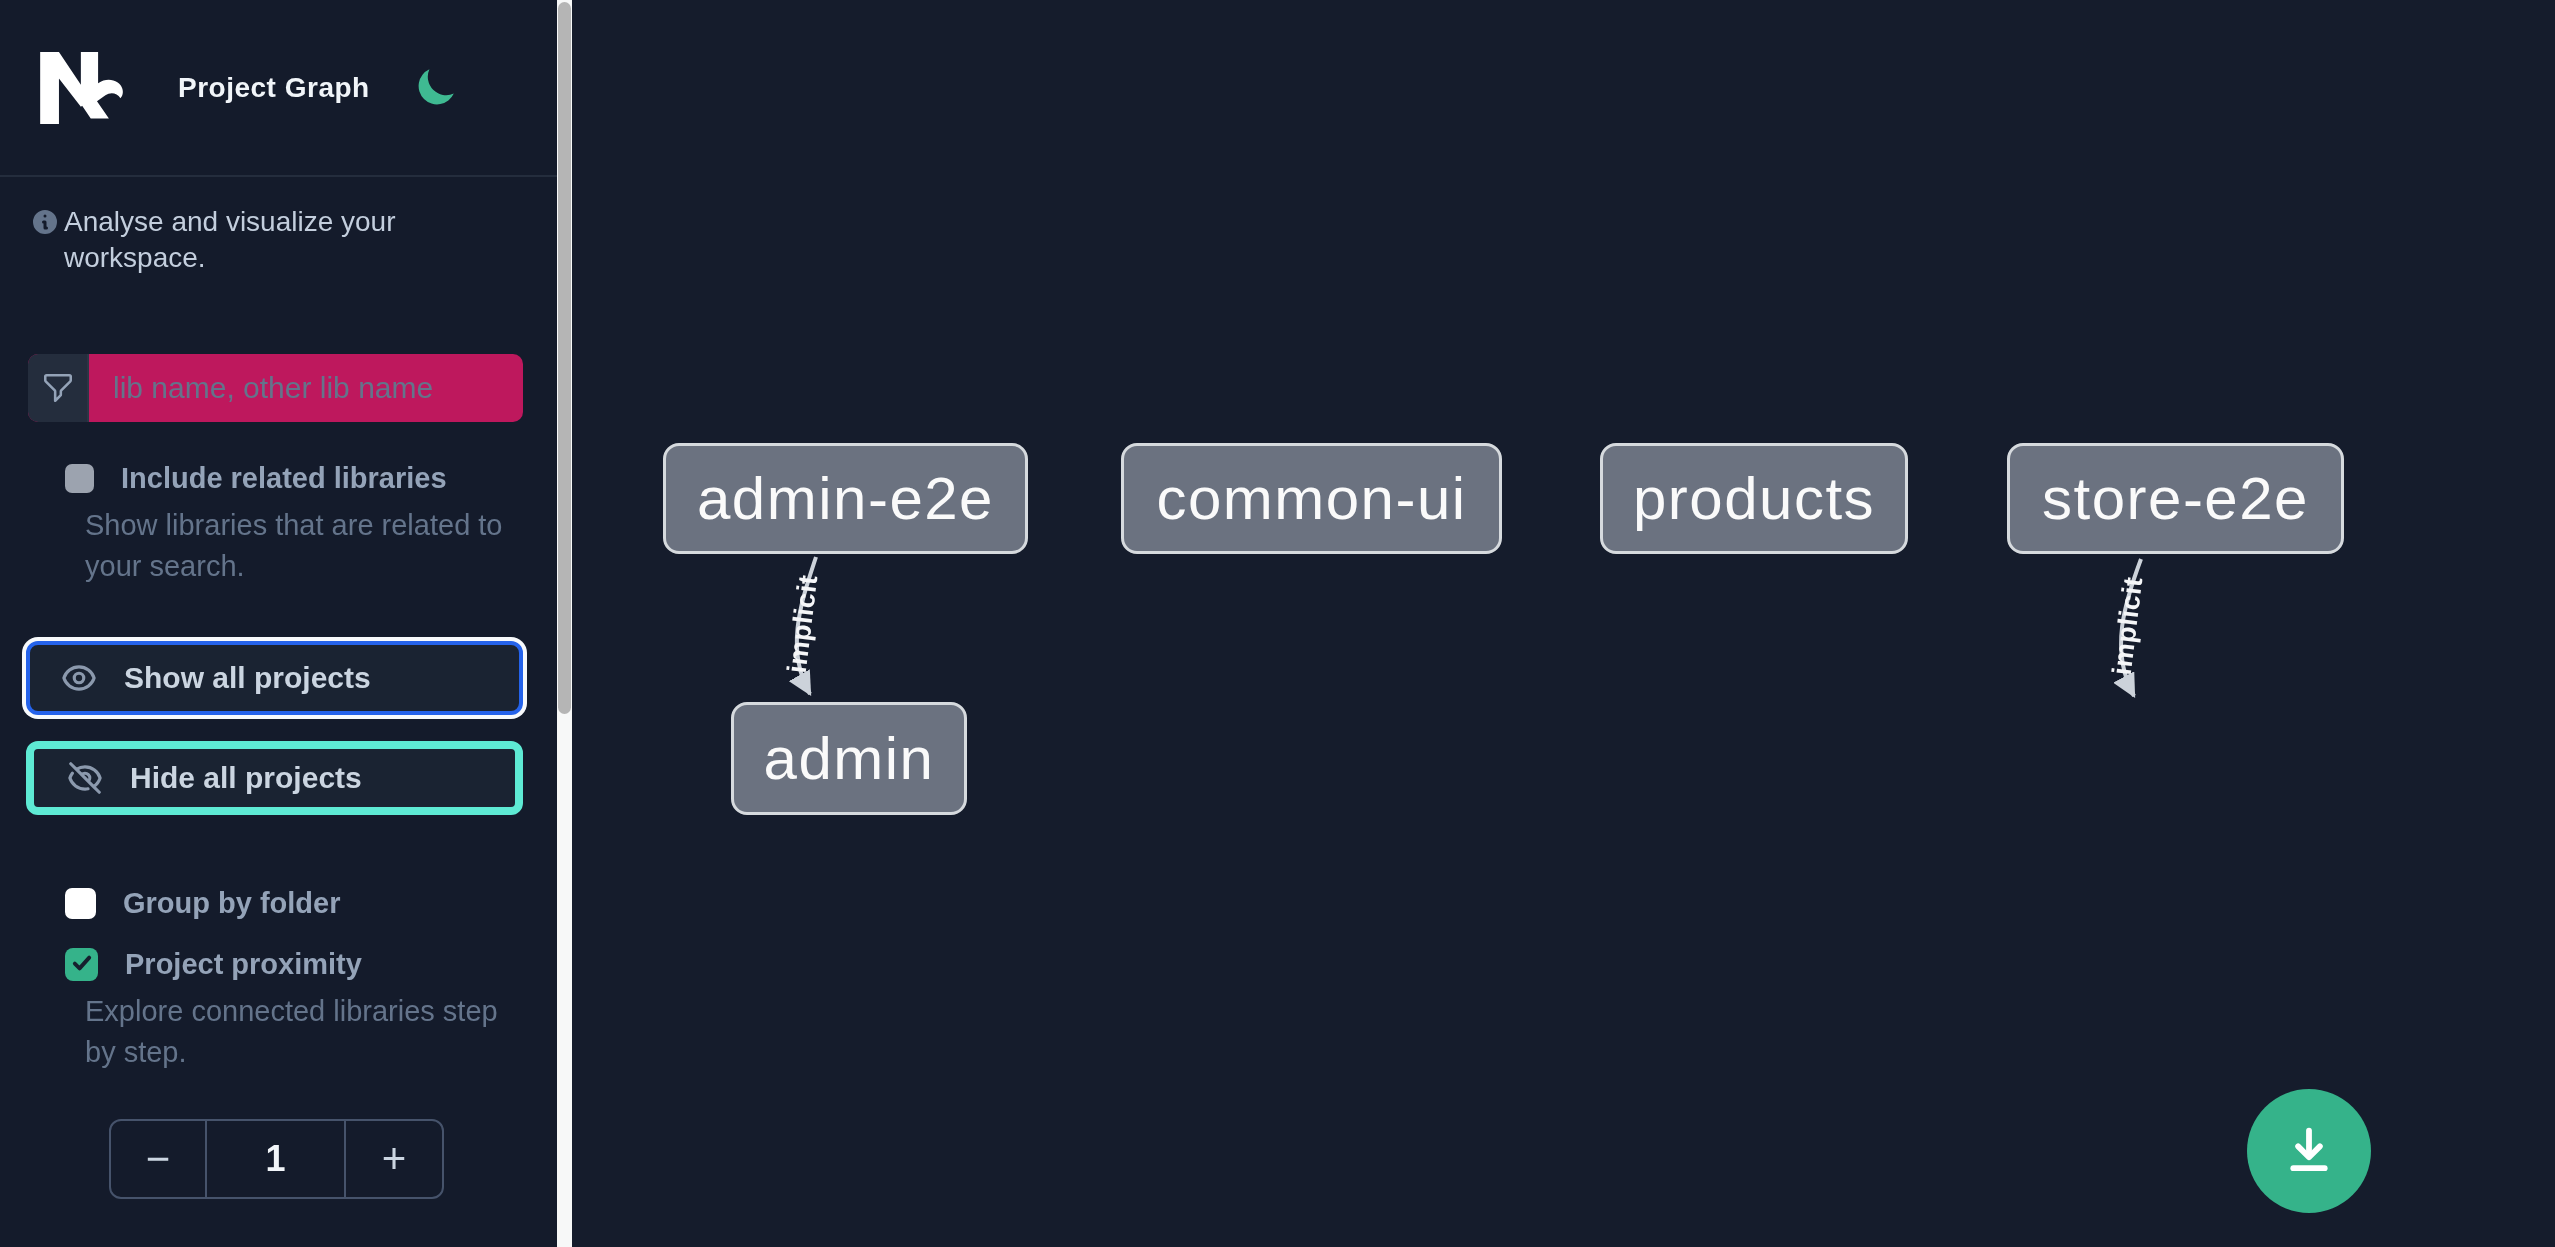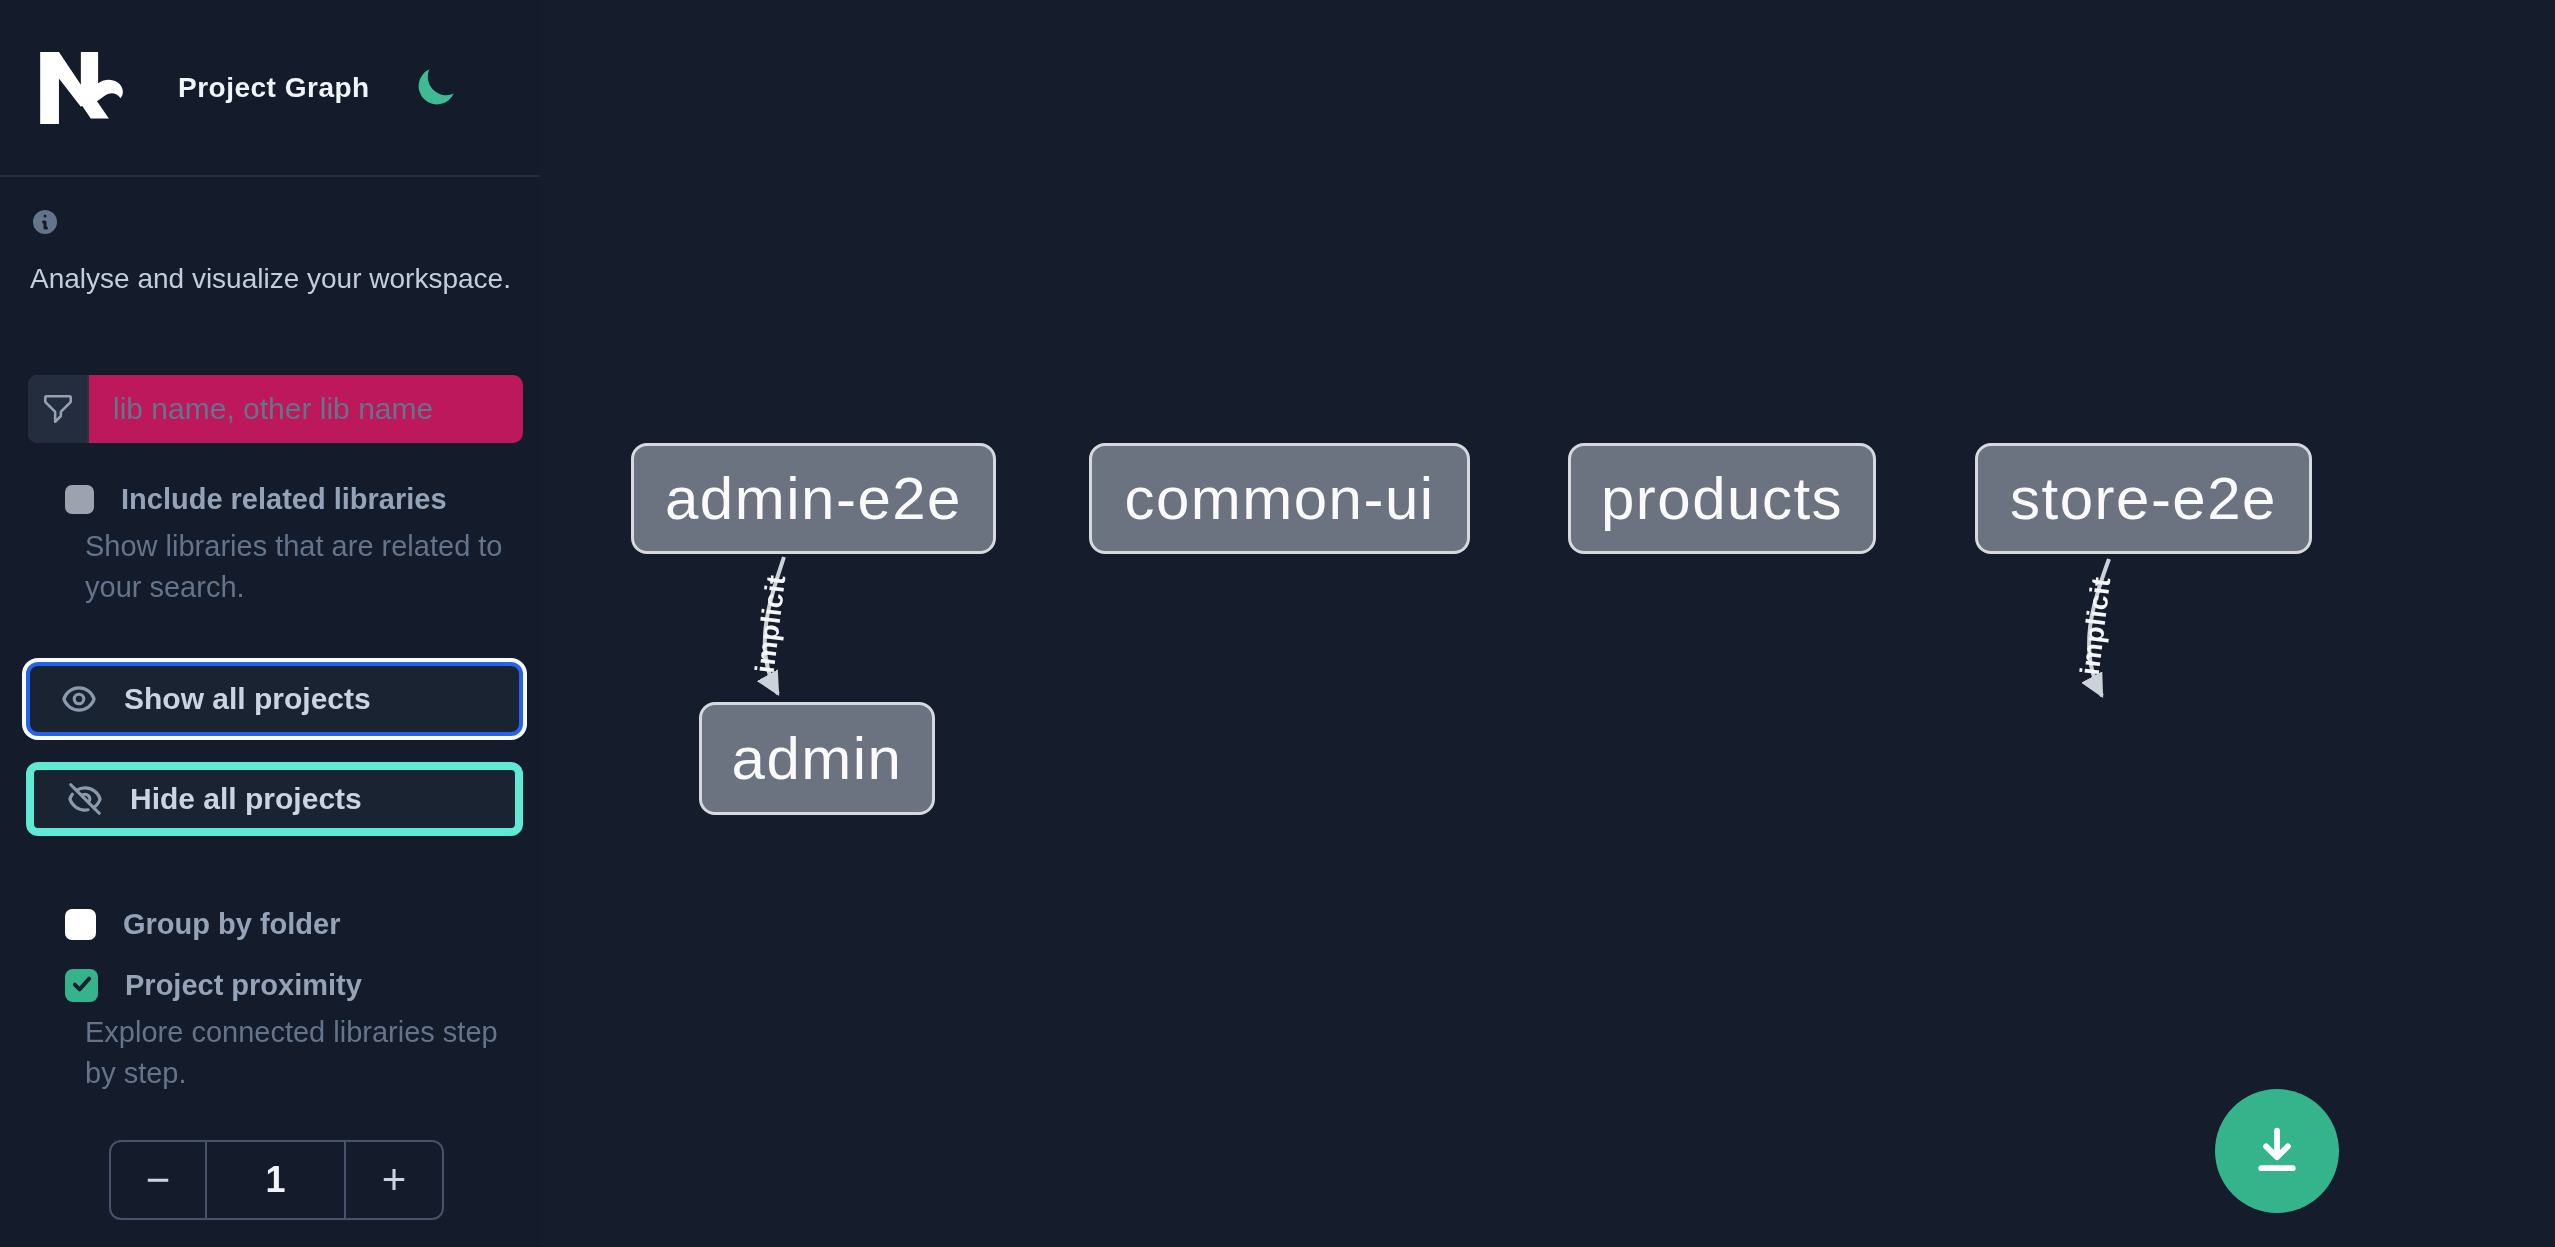--- a/index.html
+++ b/index.html
@@ -7,21 +7,21 @@
   body { font-family:"Liberation Sans", sans-serif; }
   .app { position:relative; width:2555px; height:1247px; overflow:hidden; background:#151c2c; }
 
   
   .sidebar { position:absolute; left:0; top:0; width:557px; height:1247px; background:#141b2b; overflow:hidden; }
   .sidebar-header { height:177px; border-bottom:2px solid #242d3d; display:flex; align-items:center; padding-left:40px; }
   .logo svg { display:block; }
   .app-title { color:#f1f5f9; font-size:28px; font-weight:600; letter-spacing:.5px; margin-left:50px; }
   .theme-toggle { background:none; border:none; margin-left:44px; cursor:pointer; display:flex; align-items:center; }
 
-  .intro { display:flex; align-items:flex-start; gap:24px; margin:27px 24px 0 30px;flex-direction:column; }
+  .intro { display:flex; align-items:flex-start; gap:4px; margin:27px 24px 0 30px; }
   .intro p { color:#c3cedd; font-size:28px; line-height:36px; }
   .info-icon svg { display:block; margin-top:3px; }
 
   .search { display:flex; align-items:stretch; margin:78px 34px 0 28px; height:68px; border-radius:10px; background:#be185d; overflow:hidden; }
   .search-icon-cell { width:68px; background:#242d3d; border-right:2px solid #2c3545; display:flex; align-items:center; justify-content:center; }
   .search input { flex:1; background:transparent; border:none; outline:none; color:#cbd5e1; font-size:30px; padding:0 24px; font-family:"Liberation Sans", sans-serif; }
   .search input::placeholder { color:#64748b; }
 
   .option { padding-left:29px; }
   .option-head { display:flex; align-items:center; gap:27px;padding-left:36px; }
@@ -47,21 +47,21 @@
   .step-btn { border:none; color:#cbd5e1; font-size:42px; font-weight:400; cursor:pointer; font-family:"Liberation Sans", sans-serif; background:transparent; }
   .step-dec { width:96px; border-right:2px solid #46536b; }
   .step-inc { flex:1; border-left:2px solid #46536b; }
   .step-val { width:137px; color:#f1f5f9; font-size:36px; font-weight:600; }
 
   
   .scrollbar { position:absolute; left:557px; top:0; width:15px; height:1247px; background:#f7f8f8; }
   .scrollbar .thumb { position:absolute; left:1px; top:2px; width:13px; height:712px; background:#b5b5b5; border-radius:7px; }
 
   
-  .canvas { position:absolute; left:540px; top:0; width:1834px; height:1247px; background:#151c2c; }
+  .canvas { position:absolute; left:572px; top:0; width:1834px; height:1247px; background:#151c2c; }
   .edges { position:absolute; left:0; top:0; width:100%; height:100%; }
   .edge { stroke:#ccd2da; stroke-width:4; fill:none; }
   .node { position:absolute; background:#6b7280; border:3px solid #d6dade; border-radius:16px;
           display:flex; align-items:center; justify-content:center;
           color:#fafafa; font-size:60px; letter-spacing:1.5px; cursor:pointer; }
   .edge-label { position:absolute; transform:translate(-50%,-50%) rotate(-83deg); color:#f5f6f8; font-size:27px; font-weight:700; letter-spacing:.5px; }
 
   .fab { position:absolute; right:35px; bottom:34px; width:124px; height:124px; border-radius:50%; border:none;
          background:#35b38a; display:flex; align-items:center; justify-content:center; cursor:pointer; }
 </style>

